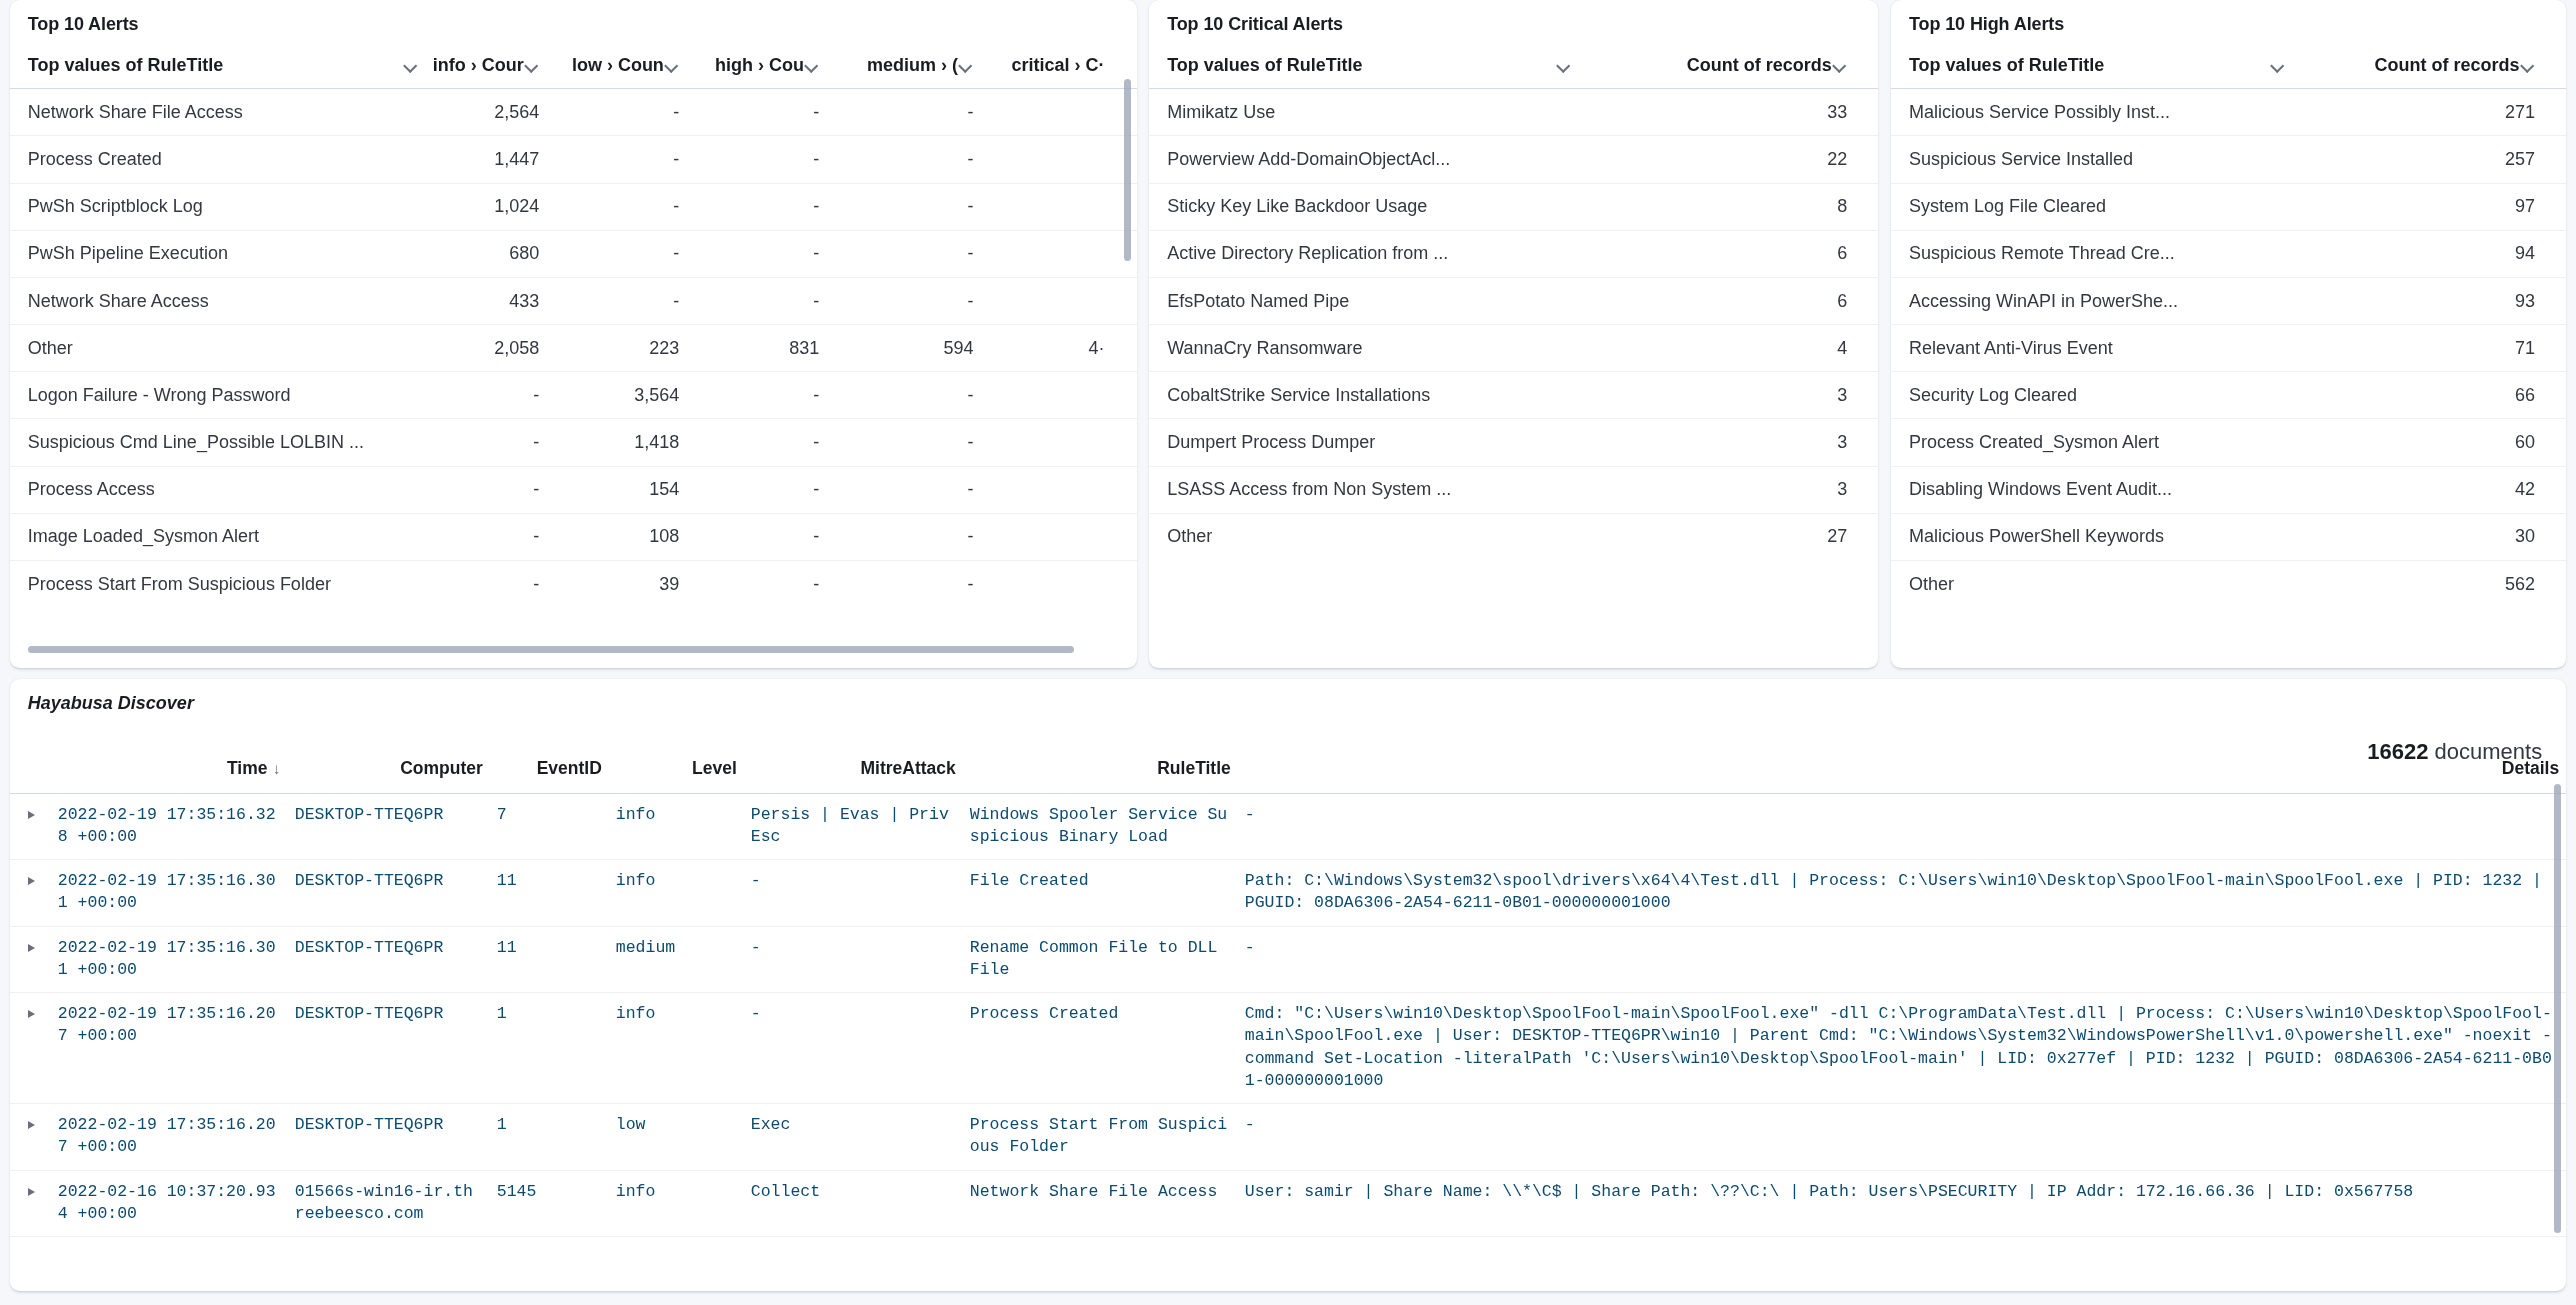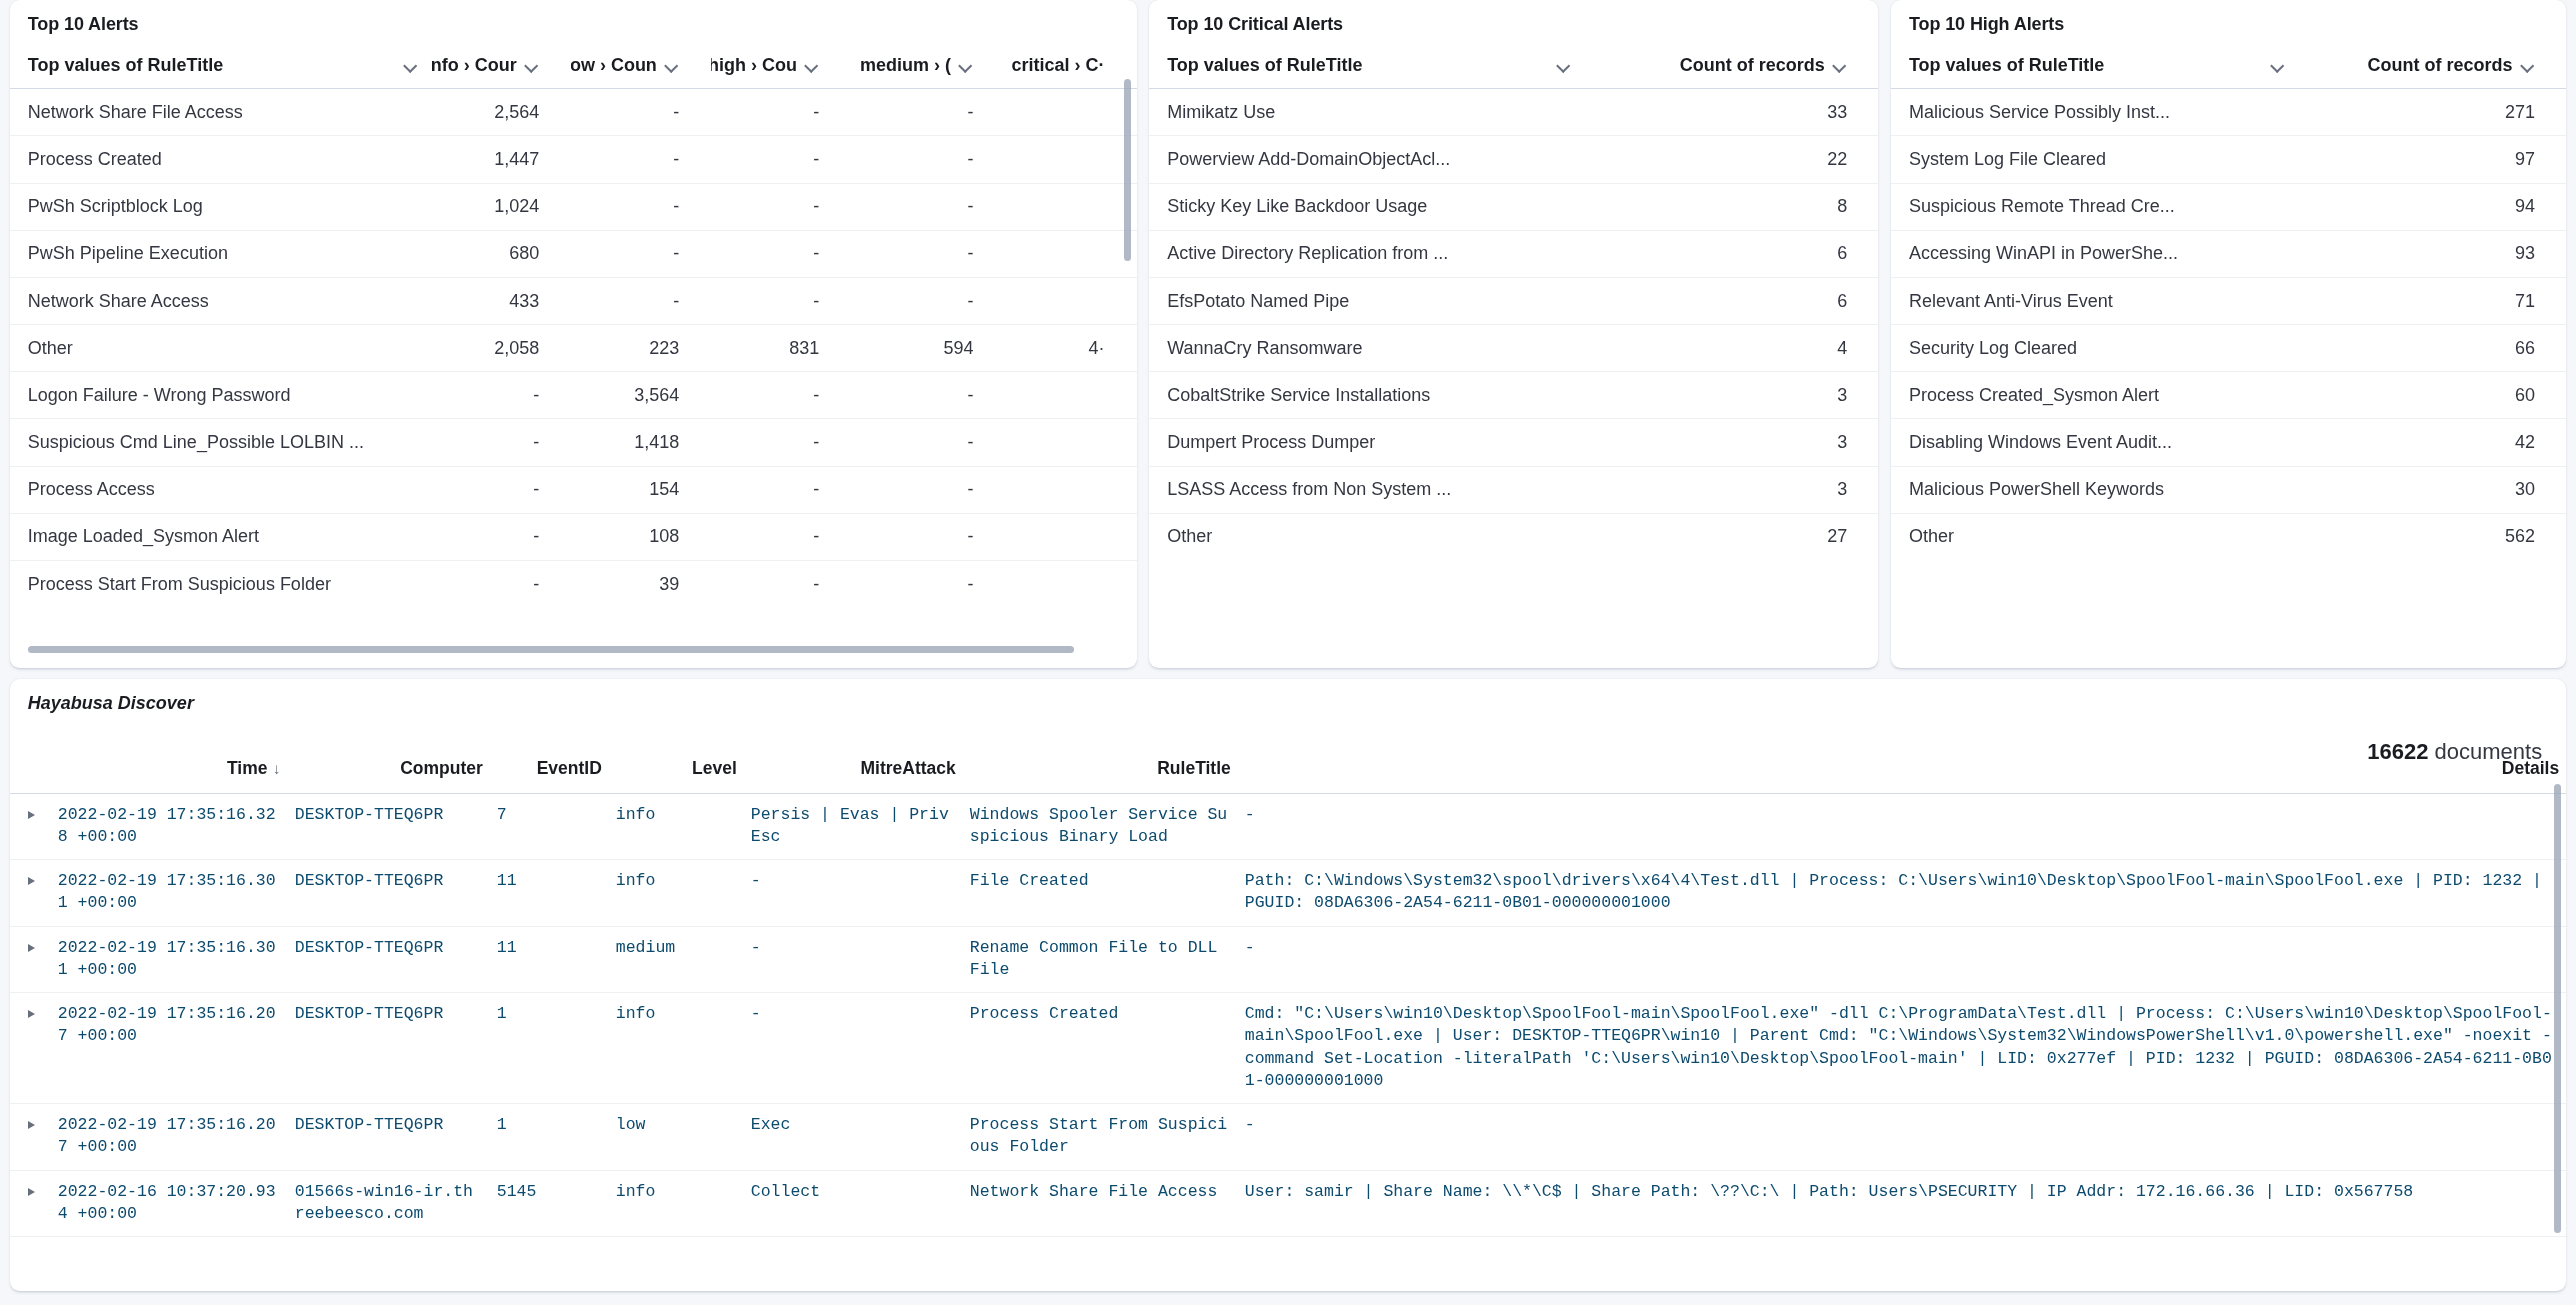--- a/index.html
+++ b/index.html
@@ -64,21 +64,21 @@
     font-size: 18px;
     color: #343741;
     padding: 12.6px 12.6px 12.6px 18px;
     border-bottom: 0.7px solid #eef0f3;
     white-space: nowrap;
     overflow: hidden;
     text-overflow: ellipsis;
   }
   table.dt td.num { text-align: right; padding-right: 32px; }
   table.dt tr:last-child td { border-bottom: none; }
-  .th-wrap { display: flex; align-items: center; justify-content: space-between; gap: 7px; text-align: right; }
+  .th-wrap { display: flex; align-items: center; justify-content: space-between; gap: 0; text-align: right; }
   .th-wrap.num { justify-content: flex-end; }
   .chev {
     display: inline-block;
     width: 15.4px; height: 15.4px;
     flex: 0 0 15.4px;
     position: relative;
   }
   .chev::after {
     content: "";
     position: absolute;
@@ -455,20 +455,24 @@
                 <span>Count of records</span>
                 <span class="chev"></span>
               </div>
             </th>
           </tr>
         </thead>
         <tbody>
           <tr>
             <td>Malicious Service Possibly Inst...</td>
             <td class="num">271</td>
+          </tr>
+          <tr>
+            <td>Suspicious Service Installed</td>
+            <td class="num">257</td>
           </tr>
           <tr>
             <td>System Log File Cleared</td>
             <td class="num">97</td>
           </tr>
           <tr>
             <td>Suspicious Remote Thread Cre...</td>
             <td class="num">94</td>
           </tr>
           <tr>

